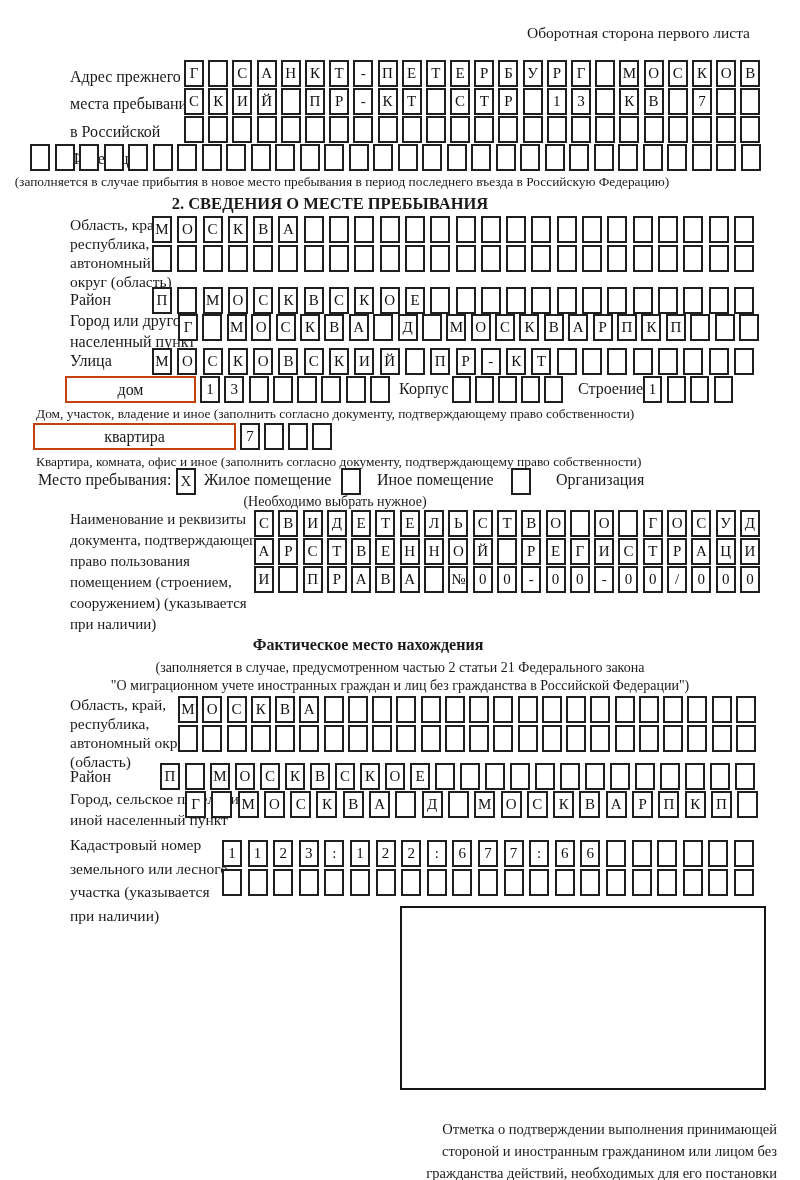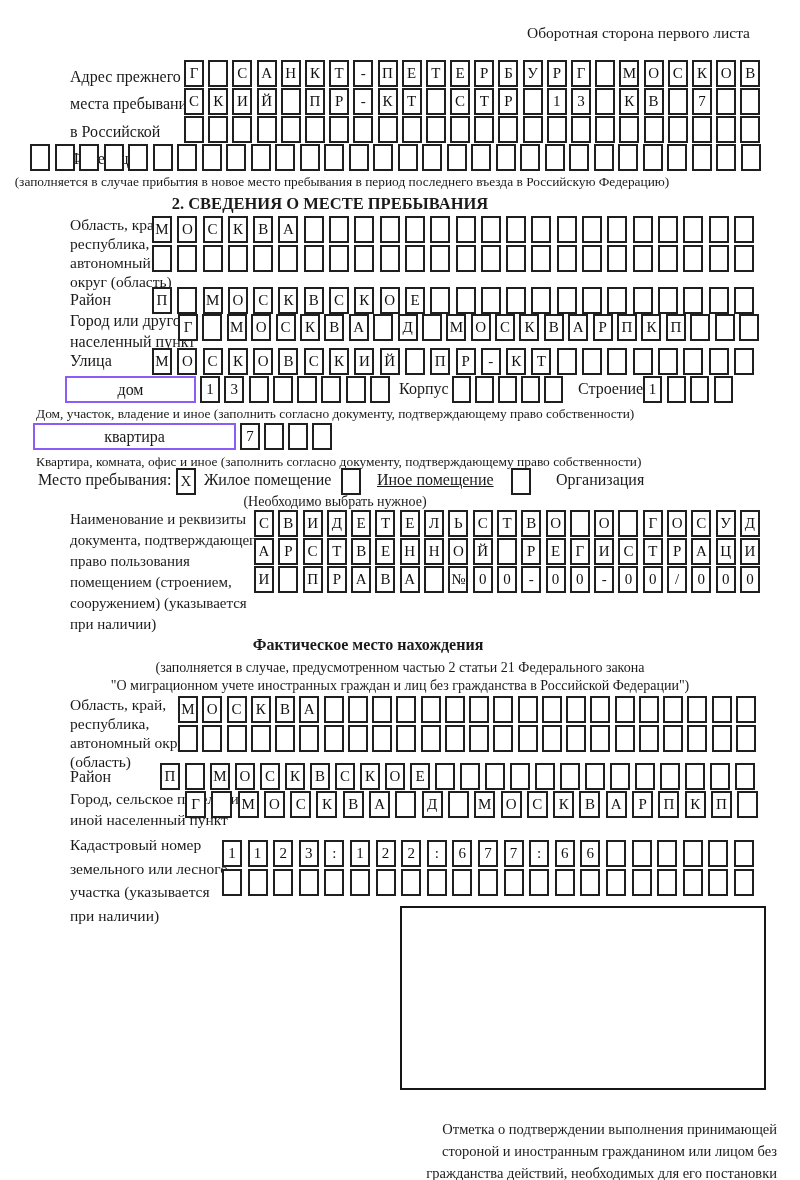--- a/index.html
+++ b/index.html
@@ -10,21 +10,21 @@
   .b{font-weight:bold;}
   .cap{font-size:13.4px;}
   .lbl{position:absolute;font-size:15.5px;color:#1a1a1a;}
   .lbl div{white-space:nowrap;}
   .boxrow{position:absolute;display:flex;}
   .cell{width:var(--cw,20px);height:27px;border:2px solid #1f1f1f;box-sizing:border-box;
         background:#fff;display:flex;align-items:center;justify-content:center;
         font-size:15px;color:#111;flex:none;}
   .cellabs{position:absolute;width:20px;height:27px;border:2px solid #1f1f1f;box-sizing:border-box;
         display:flex;align-items:center;justify-content:center;font-size:15px;}
-  .wbox{position:absolute;height:27px;border:2px solid #8b5cf6;box-sizing:border-box;
+  .wbox{position:absolute;height:27px;border:2px solid #c2410c;box-sizing:border-box;
         display:flex;align-items:center;justify-content:center;font-size:16px;background:#fff;}
   .stamp{position:absolute;border:2px solid #161616;background:#fff;}
 </style>
 </head>
 <body>
 
 <div class="page">
 
   <div class="t" style="top:24px;left:428px;width:322px;text-align:right;font-size:15.5px;">Оборотная сторона первого листа</div>
 
@@ -330,21 +330,21 @@
       <div class="cell"></div>
       <div class="cell"></div>
       <div class="cell"></div>
     </div>
   <div class="t cap" style="left:36px;top:453px;">Квартира, комната, офис и иное (заполнить согласно документу, подтверждающему право собственности)</div>
 
   <div class="t" style="left:38px;top:471px;">Место пребывания:</div>
   <div class="cellabs" style="left:176px;top:468px;">X</div>
   <div class="t" style="left:204px;top:471px;">Жилое помещение</div>
   <div class="cellabs" style="left:341px;top:468px;"></div>
-  <div class="t" style="left:377px;top:471px;text-decoration:underline;">Иное помещение</div>
+  <div class="t" style="left:377px;top:471px;">Иное помещение</div>
   <div class="cellabs" style="left:511px;top:468px;"></div>
   <div class="t" style="left:556px;top:471px;">Организация</div>
   <div class="t c" style="left:150px;top:493px;width:370px;font-size:14px;">(Необходимо выбрать нужное)</div>
 
   <div class="lbl" style="left:70px;top:509px;line-height:21px;font-size:15px;">
     <div>Наименование и реквизиты</div>
     <div>документа, подтверждающего</div>
     <div>право пользования</div>
     <div>помещением (строением,</div>
     <div>сооружением) (указывается</div>

